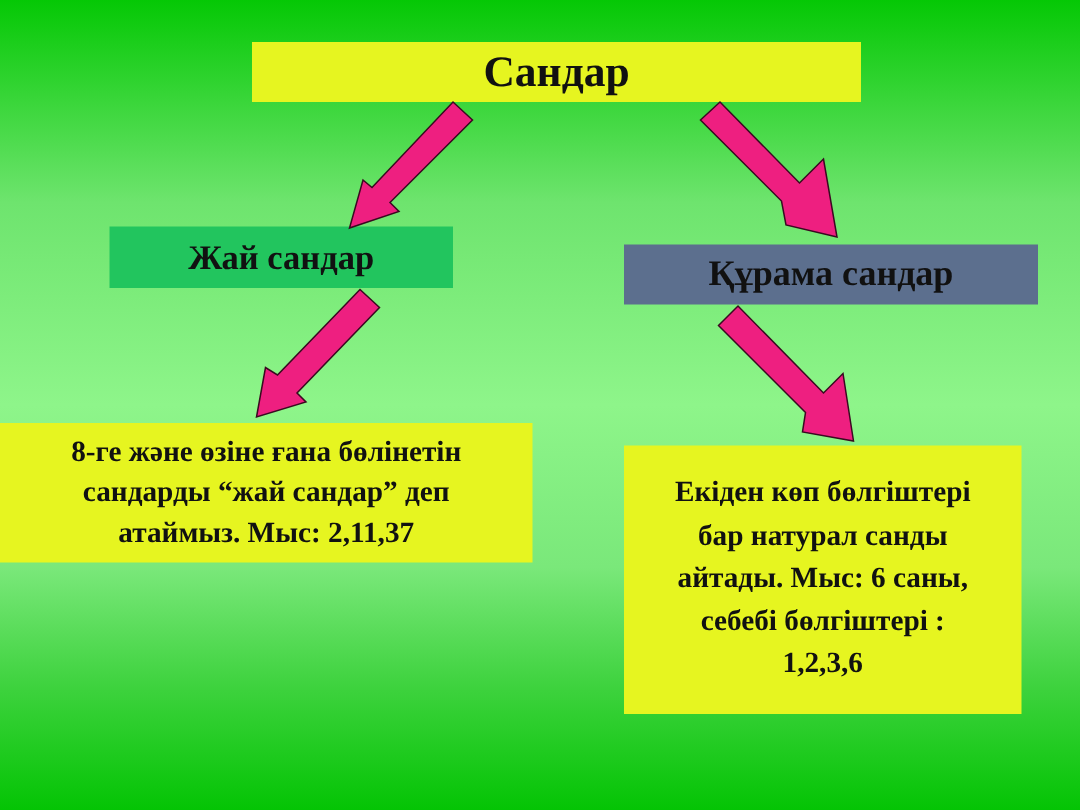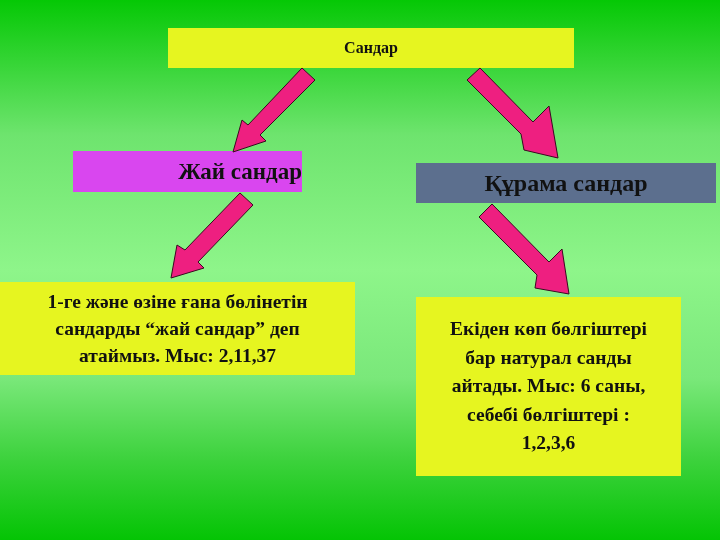--- a/index.html
+++ b/index.html
@@ -6,23 +6,23 @@
   body {
     width: 720px; height: 540px; position: relative; overflow: hidden;
     background: linear-gradient(to bottom, #05c805 0%, #6ee46e 25%, #8ef58a 50%, #7ae87a 70%, #3dd23d 85%, #04c404 100%);
     font-family: "Liberation Serif", "DejaVu Serif", serif;
   }
   .box {
     position: absolute; box-sizing: border-box; display: flex;
     align-items: center; justify-content: center; text-align: center;
     font-weight: bold; color: #111;
   }
-  #title-box { left: 168px; top: 28px; width: 406px; height: 40px; background: #e6f520; font-size: 16px; }
-  #simple-box { left: 73px; top: 151px; width: 229px; height: 41px; background: #d946ef; font-size: 23px; justify-content: flex-end; }
-  #composite-box { left: 416px; top: 163px; width: 300px; height: 40px; background: #5c6f8e; font-size: 24px; }
+  #title-box { left: 168px; top: 28px; width: 406px; height: 40px; background: #e6f520; font-size: 29px; }
+  #simple-box { left: 73px; top: 151px; width: 229px; height: 41px; background: #22c55e; font-size: 23px; }
+  #composite-box { left: 416px; top: 163px; width: 276px; height: 40px; background: #5c6f8e; font-size: 24px; }
   #simple-def { left: 0px; top: 282px; width: 355px; height: 93px; background: #e6f520; font-size: 19.5px; line-height: 27px; padding: 0 4px; }
   #composite-def { left: 416px; top: 297px; width: 265px; height: 179px; background: #e6f520; font-size: 19.5px; line-height: 28.5px; padding: 0 4px; }
   .def-text { white-space: pre-line; }
   svg.arrows { position: absolute; left: 0; top: 0; width: 720px; height: 540px; pointer-events: none; }
   .arrow { fill: #ee1f80; stroke: #3a0a20; stroke-width: 1; }
 </style>
 </head>
 <body>
 
 <div class="box" id="title-box">
@@ -31,21 +31,21 @@
 
 <div class="box" id="simple-box">
   <span>Жай сандар</span>
 </div>
 
 <div class="box" id="composite-box">
   <span>Құрама сандар</span>
 </div>
 
 <div class="box" id="simple-def">
-  <span class="def-text">1-ге және өзіне  ғана бөлінетін
+  <span class="def-text">8-ге және өзіне  ғана бөлінетін
 сандарды  “жай  сандар” деп
 атаймыз. Мыс: 2,11,37</span>
 </div>
 
 <div class="box" id="composite-def">
   <span class="def-text">Екіден көп бөлгіштері
 бар натурал санды
 айтады. Мыс: 6 саны,
 себебі бөлгіштері :
 1,2,3,6</span>

